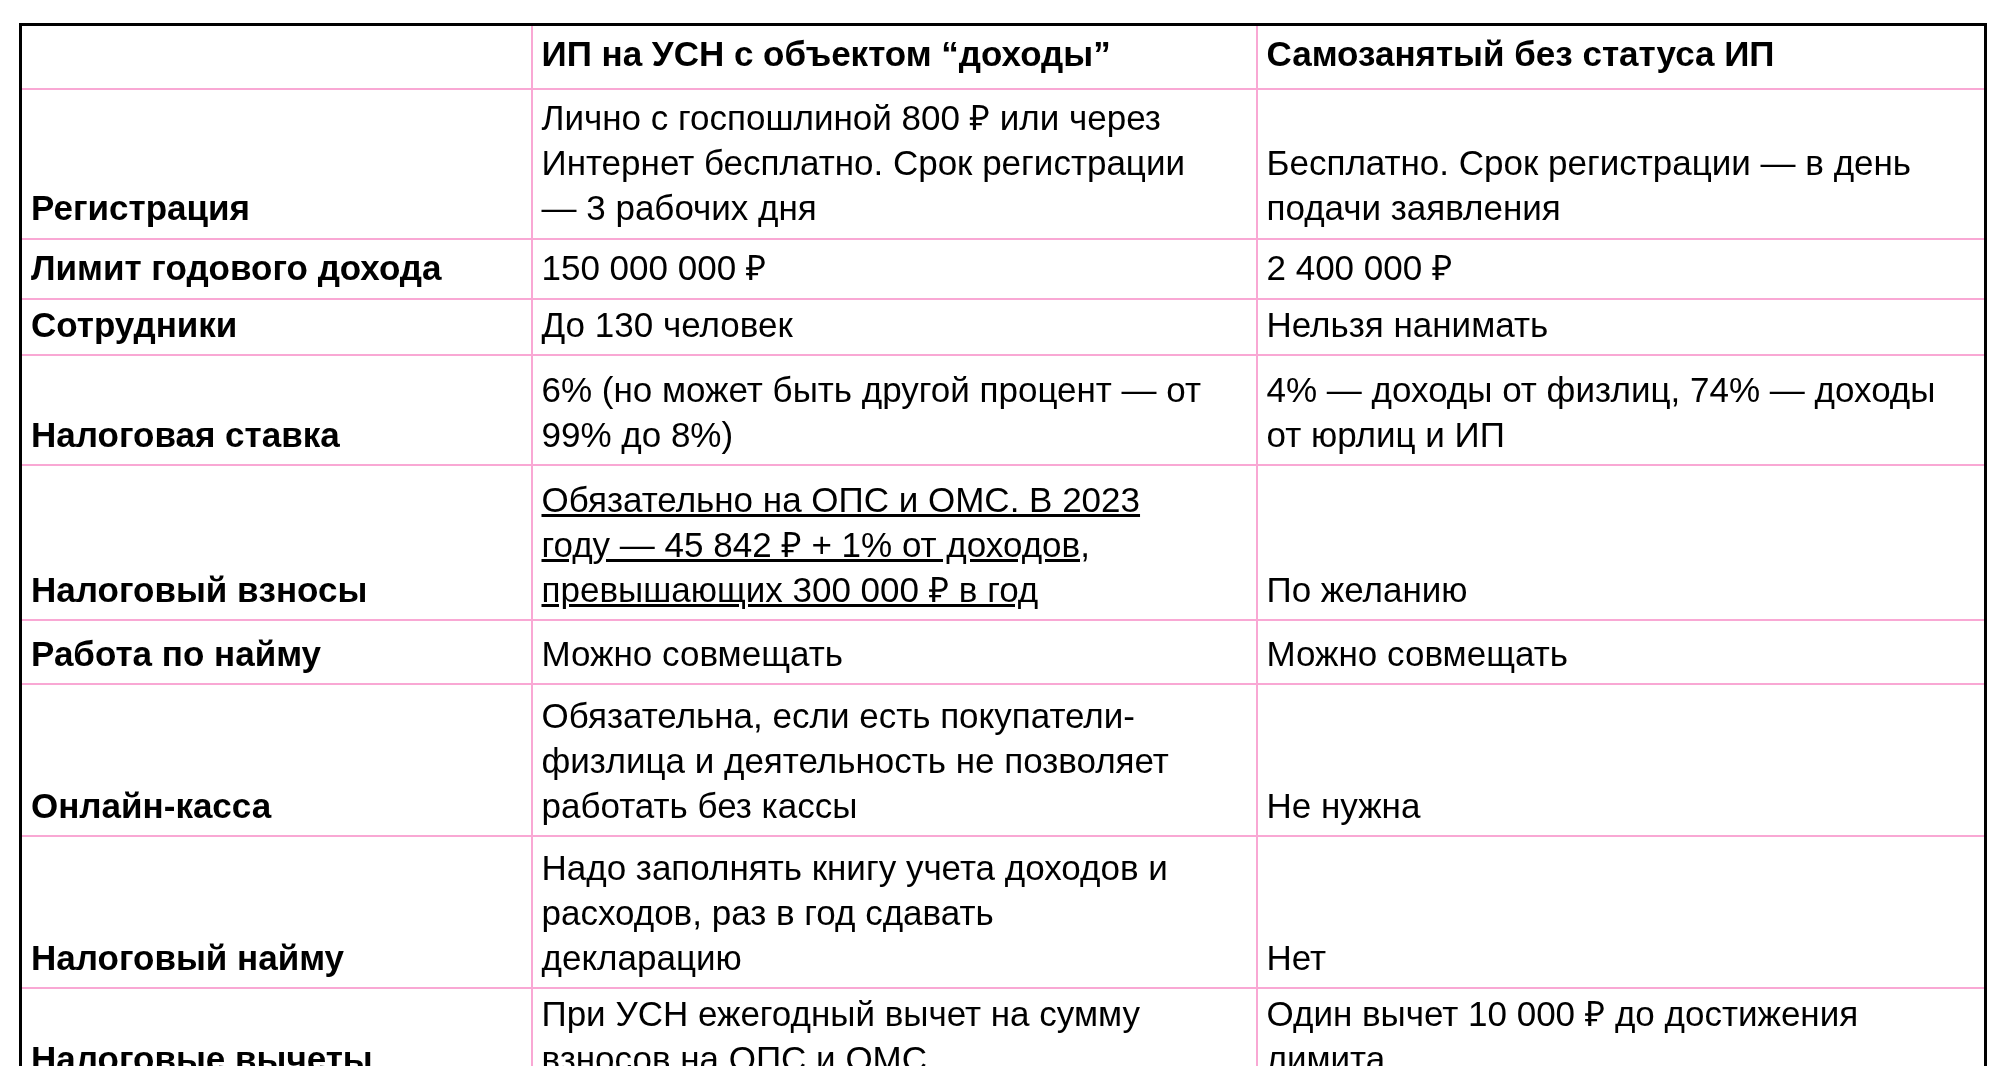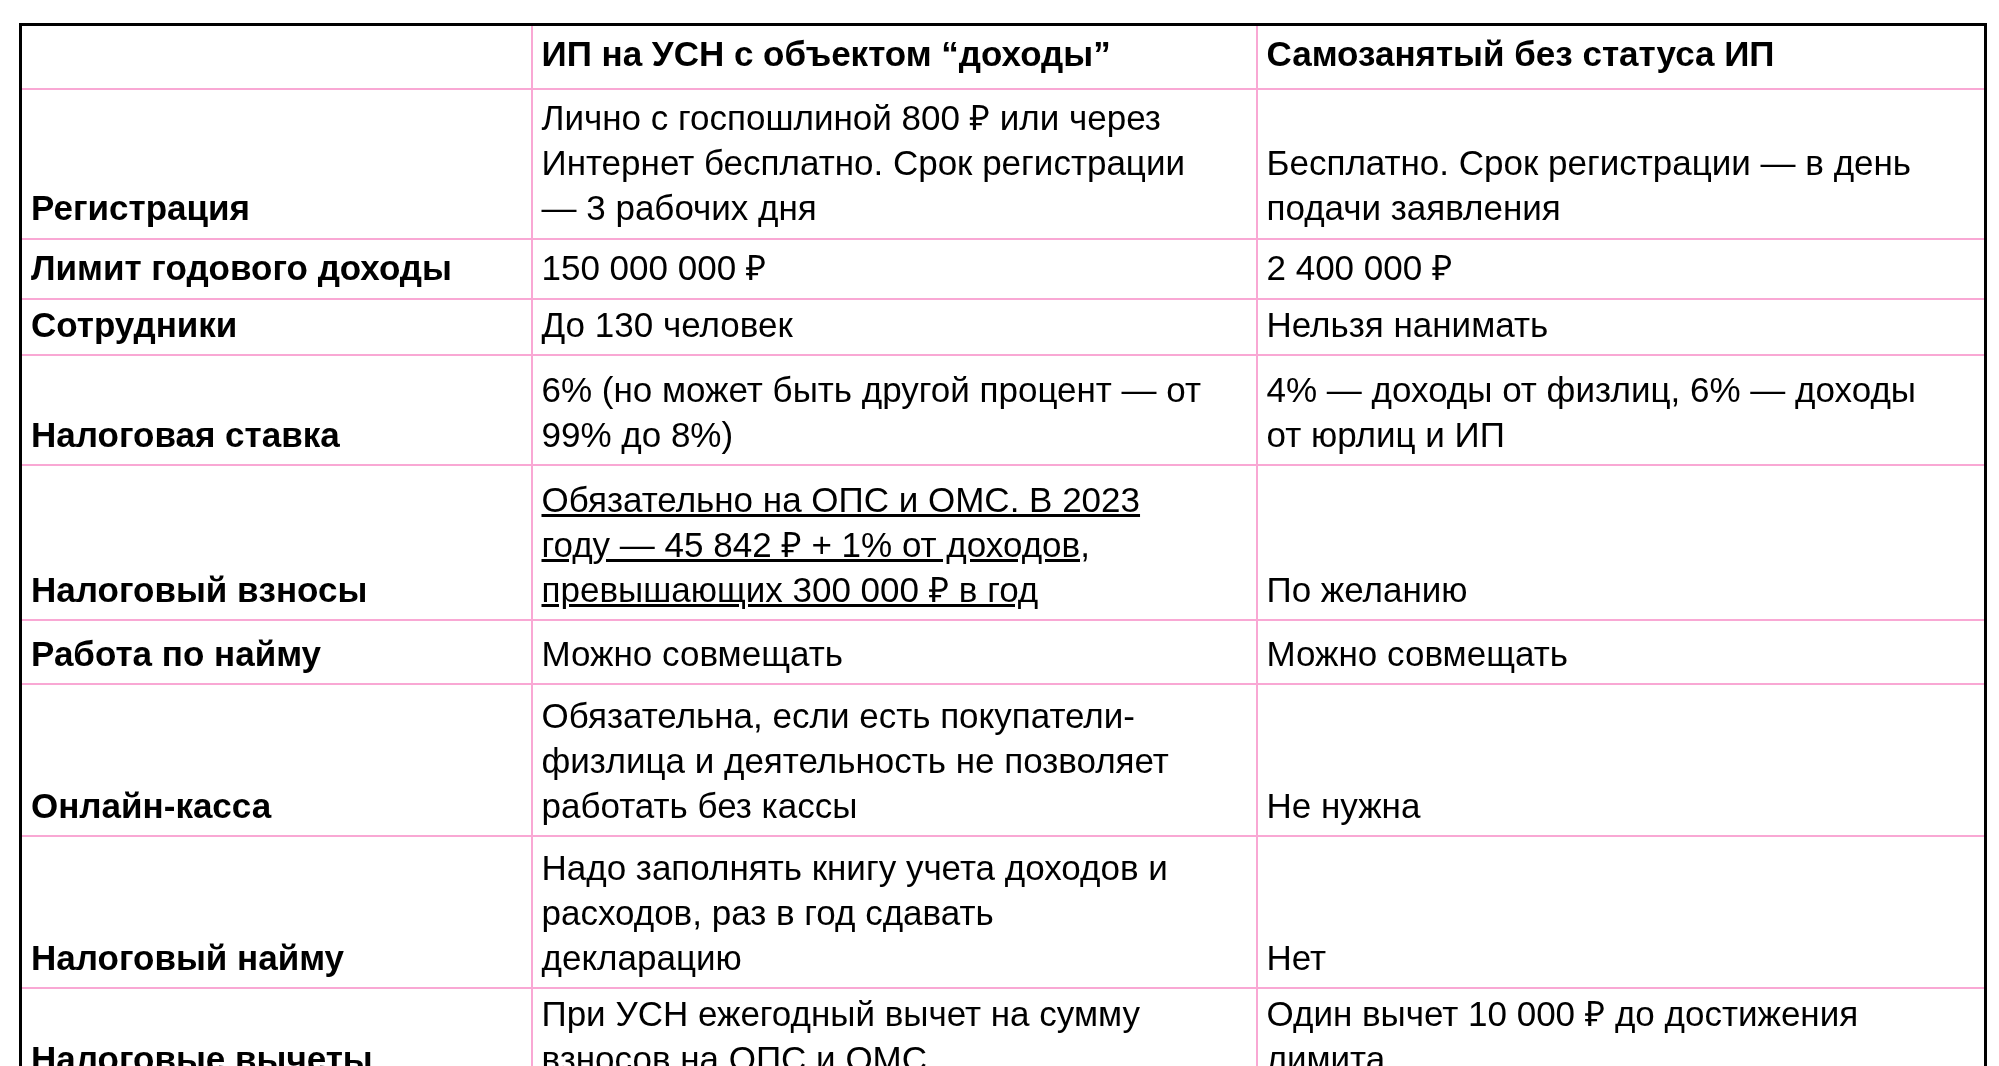--- a/index.html
+++ b/index.html
@@ -75,36 +75,36 @@
     <tr class="h150">
       <td class="lbl">Регистрация</td>
       <td>Лично с госпошлиной 800 ₽ или через
 Интернет бесплатно. Срок регистрации
 — 3 рабочих дня</td>
       <td>Бесплатно. Срок регистрации — в день
 подачи заявления</td>
     </tr>
 
     <tr class="h60">
-      <td class="lbl">Лимит годового доходы</td>
+      <td class="lbl">Лимит годового дохода</td>
       <td>150 000 000 ₽</td>
       <td>2 400 000 ₽</td>
     </tr>
 
     <tr class="h55">
       <td class="lbl">Сотрудники</td>
       <td>До 130 человек</td>
       <td>Нельзя нанимать</td>
     </tr>
 
     <tr class="h110">
       <td class="lbl">Налоговая ставка</td>
       <td>6% (но может быть другой процент — от
 99% до 8%)</td>
-      <td>4% — доходы от физлиц, 6% — доходы
+      <td>4% — доходы от физлиц, 74% — доходы
 от юрлиц и ИП</td>
     </tr>
 
     <tr class="h155">
       <td class="lbl">Налоговый взносы</td>
       <td class="wide-ls">Обязательно на ОПС и ОМС. В 2023
 году — 45 842 ₽ + 1% от доходов,
 превышающих 300 000 ₽ в год</td>
       <td>По желанию</td>
     </tr>

